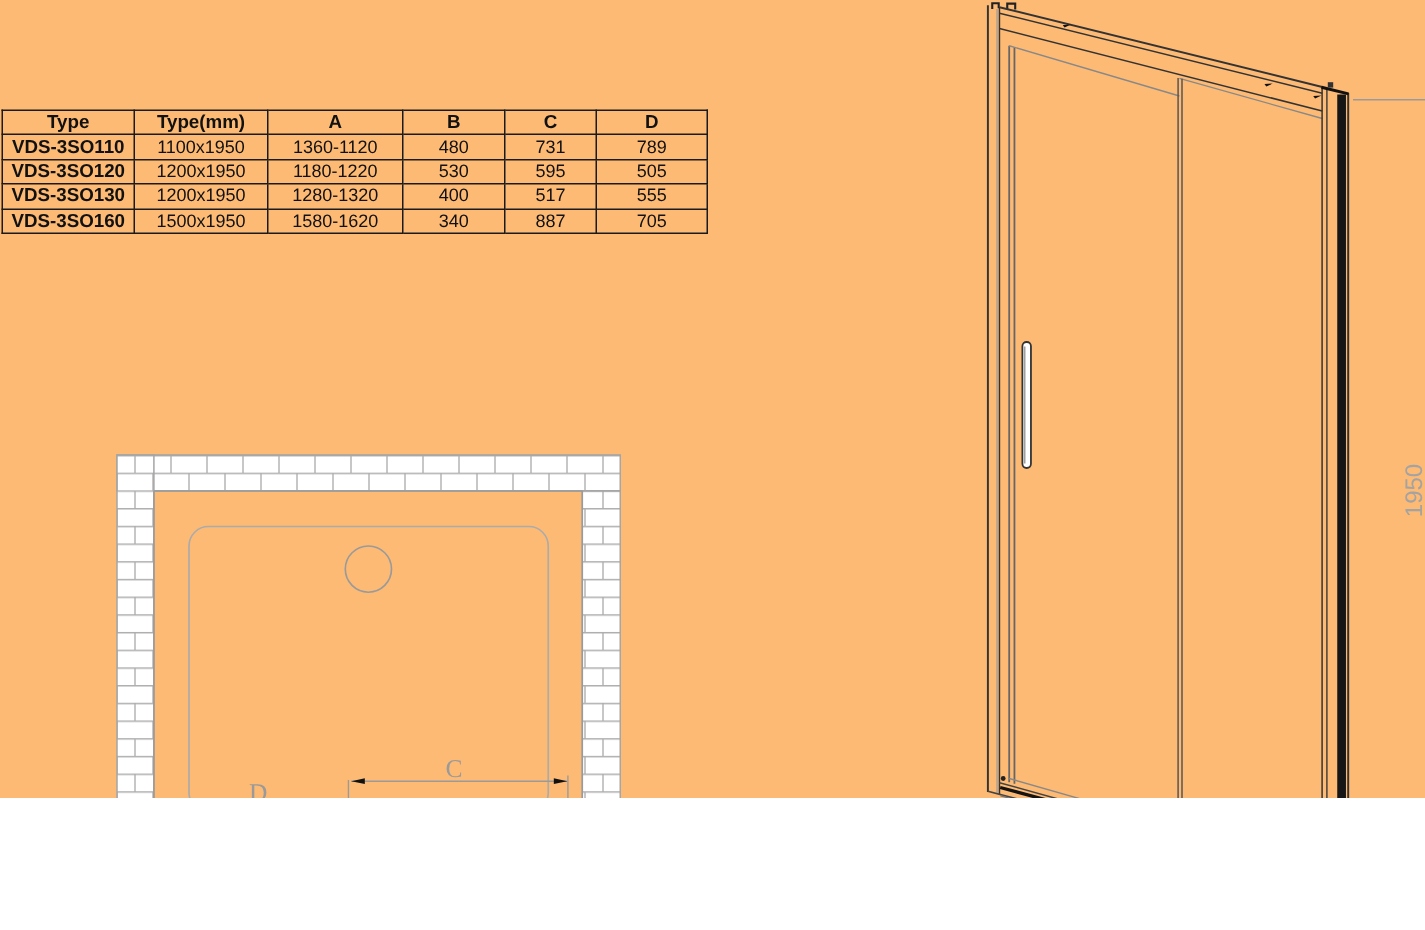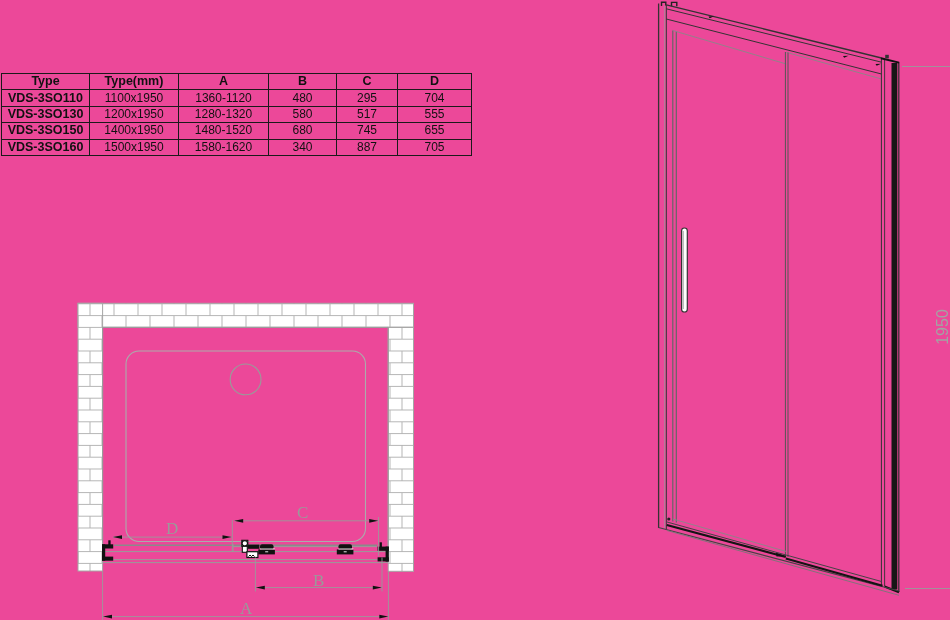--- a/index.html
+++ b/index.html
@@ -1,16 +1,16 @@
 <!DOCTYPE html>
 <html><head>
 <meta charset="utf-8">
 <style>
   html,body{margin:0;padding:0;background:#ffffff;}
-  #page{position:relative;width:950px;height:620px;background:#ec4899;overflow:hidden;
+  #page{position:relative;width:950px;height:532px;background:#fdba74;overflow:hidden;
         font-family:"Liberation Sans", sans-serif;}
   table.spec{position:absolute;left:1px;top:73px;border-collapse:collapse;table-layout:fixed;}
   table.spec td{border:1px solid #1a1a1a;text-align:center;vertical-align:middle;
         padding:0;font-size:12px;color:#111;height:15.4px;line-height:15px;}
   table.spec td.b{font-weight:bold;font-size:12.5px;}
   svg{position:absolute;left:0;top:0;}
 </style>
 </head>
 <body>
 <div id="page">
@@ -31,38 +31,38 @@
           <td class="b">A</td>
           <td class="b">B</td>
           <td class="b">C</td>
           <td class="b">D</td>
         </tr>
  <tr>
           <td class="b">VDS-3SO110</td>
           <td>1100x1950</td>
           <td>1360-1120</td>
           <td>480</td>
-          <td>295</td>
-          <td>704</td>
+          <td>731</td>
+          <td>789</td>
+        </tr>
+ <tr>
+          <td class="b">VDS-3SO120</td>
+          <td>1200x1950</td>
+          <td>1180-1220</td>
+          <td>530</td>
+          <td>595</td>
+          <td>505</td>
         </tr>
  <tr>
           <td class="b">VDS-3SO130</td>
           <td>1200x1950</td>
           <td>1280-1320</td>
-          <td>580</td>
+          <td>400</td>
           <td>517</td>
           <td>555</td>
-        </tr>
- <tr>
-          <td class="b">VDS-3SO150</td>
-          <td>1400x1950</td>
-          <td>1480-1520</td>
-          <td>680</td>
-          <td>745</td>
-          <td>655</td>
         </tr>
  <tr>
           <td class="b">VDS-3SO160</td>
           <td>1500x1950</td>
           <td>1580-1620</td>
           <td>340</td>
           <td>887</td>
           <td>705</td>
         </tr>
 </tbody>

